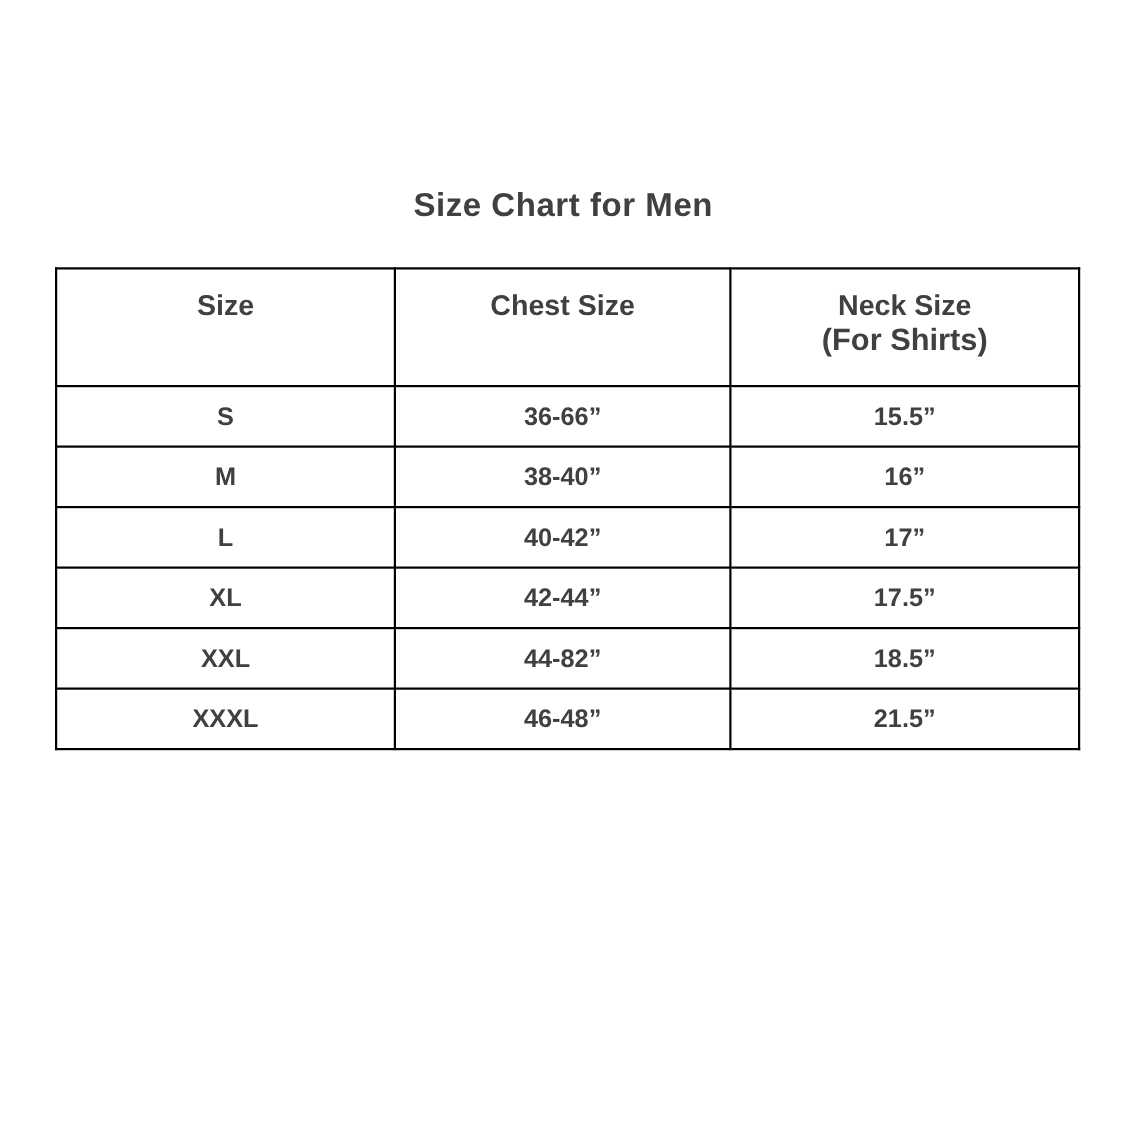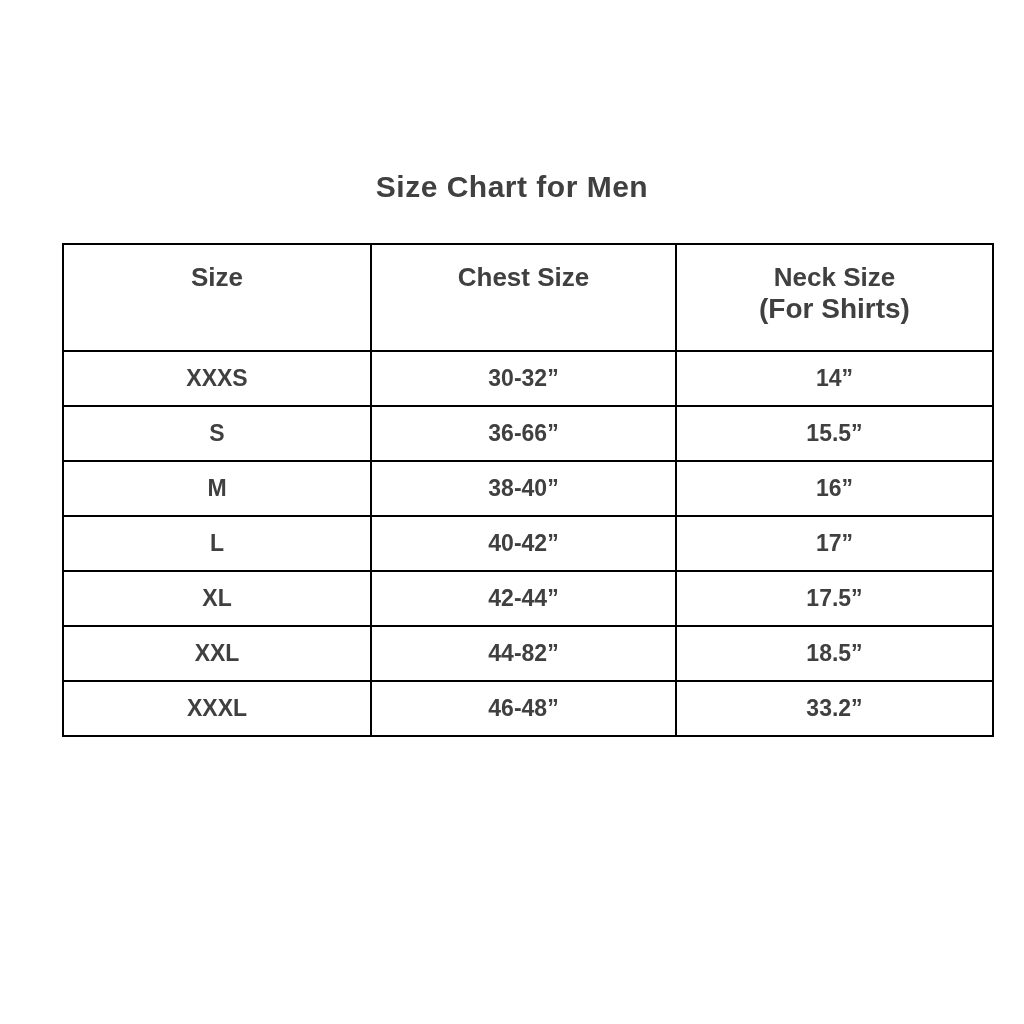--- a/index.html
+++ b/index.html
@@ -21,21 +21,21 @@
     left: 0;
     width: 100%;
     text-align: center;
     font-size: 30px;
     font-weight: bold;
     letter-spacing: 0.5px;
   }
   table.size-chart {
     position: absolute;
     top: 243px;
-    left: 62px;
+    left: 50px;
     width: 930px;
     border-collapse: collapse;
     table-layout: fixed;
     border: 2px solid #000000;
   }
   table.size-chart col.c1 { width: 308px; }
   table.size-chart col.c2 { width: 305px; }
   table.size-chart col.c3 { width: 317px; }
   table.size-chart th,
   table.size-chart td {
@@ -86,25 +86,20 @@
           
         </th>
         <th>
           <span>Neck Size</span>
           <span class="header-subline">(For Shirts)</span>
         </th>
       </tr>
     </thead>
     <tbody>
       <tr>
-        <td>XXXS</td>
-        <td>30-32”</td>
-        <td>14”</td>
-      </tr>
-      <tr>
         <td>S</td>
         <td>36-66”</td>
         <td>15.5”</td>
       </tr>
       <tr>
         <td>M</td>
         <td>38-40”</td>
         <td>16”</td>
       </tr>
       <tr>
@@ -118,18 +113,18 @@
         <td>17.5”</td>
       </tr>
       <tr>
         <td>XXL</td>
         <td>44-82”</td>
         <td>18.5”</td>
       </tr>
       <tr>
         <td>XXXL</td>
         <td>46-48”</td>
-        <td>33.2”</td>
+        <td>21.5”</td>
       </tr>
     </tbody>
   </table>
 
 </div>
 
 </body></html>

